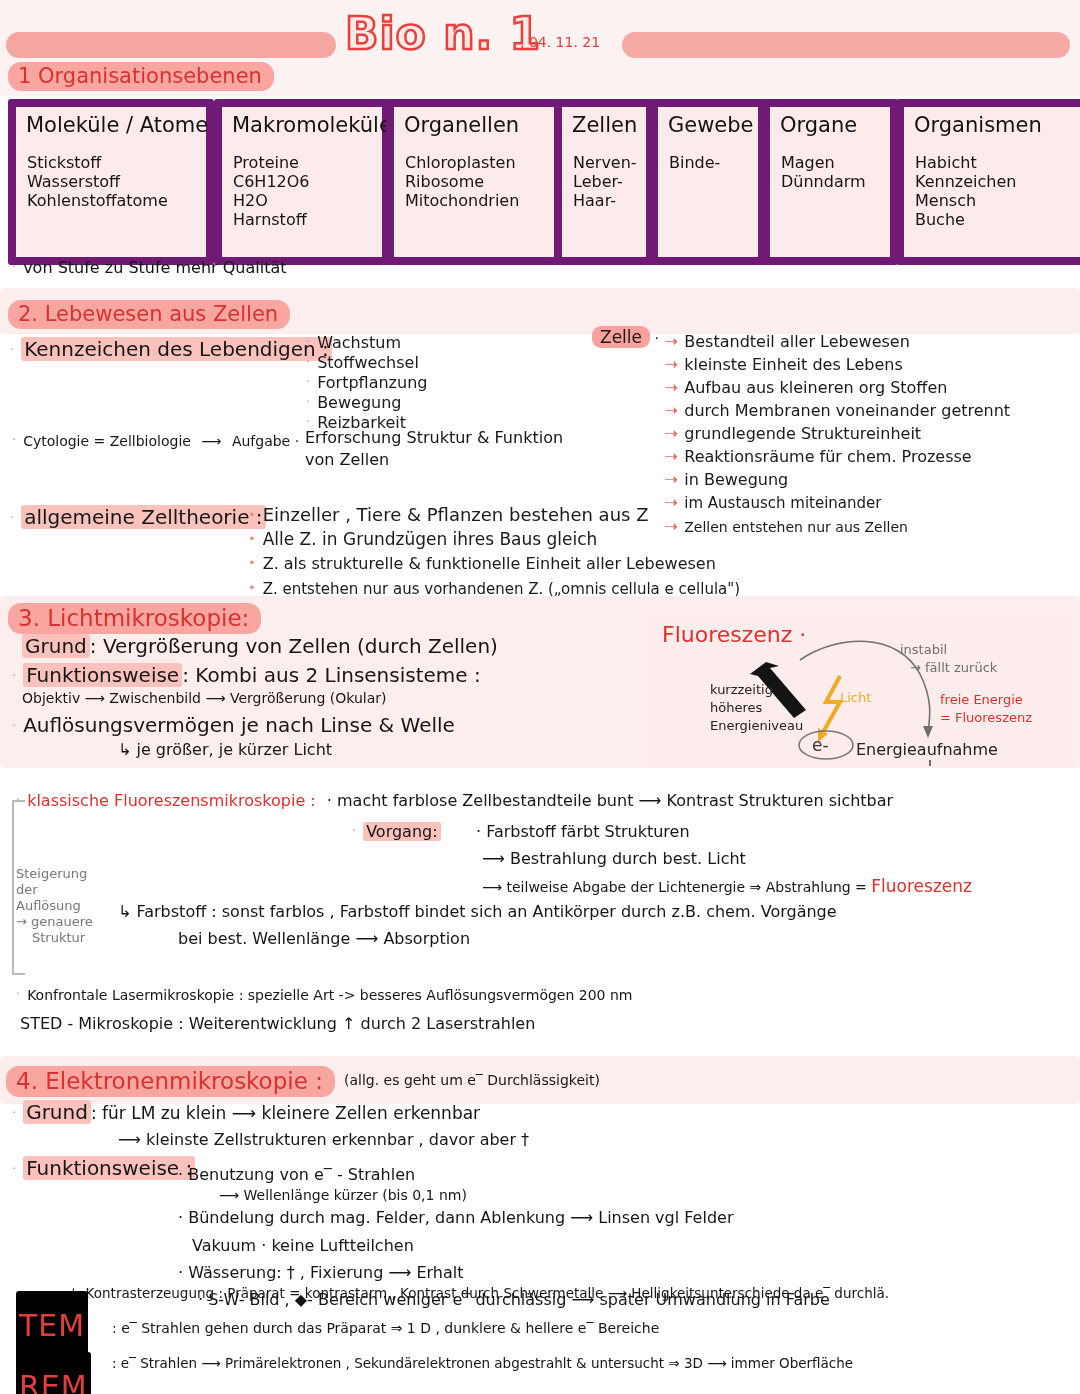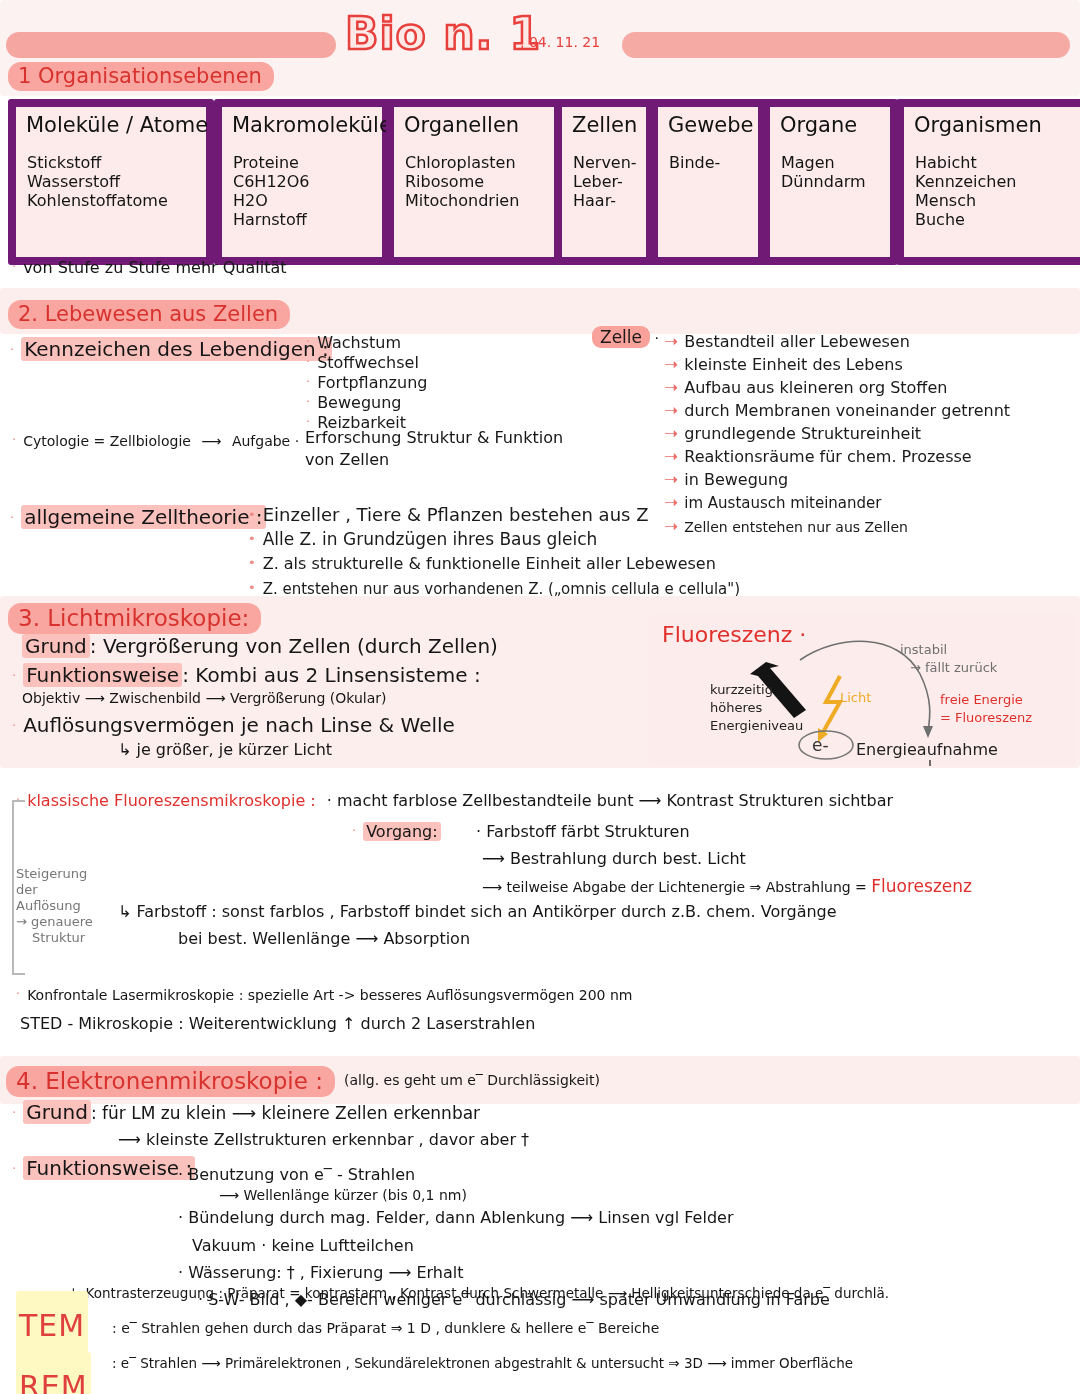--- a/index.html
+++ b/index.html
@@ -63,21 +63,21 @@
   .fluo{position:absolute;left:648px;top:614px;width:428px;height:152px;background:#fdecec;border-radius:5px;}
   .fluo-title{position:absolute;left:14px;top:8px;font-size:22px;color:#e0302c;}
 
   
   .bracket{position:absolute;border-left:2px solid #b9b9b9;}
   .bracket:before,.bracket:after{content:"";position:absolute;left:-2px;width:13px;height:2px;background:#b9b9b9;}
   .bracket:before{top:0;}
   .bracket:after{bottom:0;}
 
   .big-label{position:absolute;font-size:30px;color:#e0403c;letter-spacing:1px;}
-  .big-label .hl{background:#fef9c3;padding:17px 3px;border-radius:3px;}
+  .big-label .hl{background:#000000;padding:17px 3px;border-radius:3px;}
 </style>
 </head>
 <body>
 
 <div class="page">
 
   <div class="band" style="top:0px;height:96px;background:#fdf2f2;"></div>
   <div class="title-row">
     <div class="title-pill-l"></div>
     <div class="title-pill-r"></div>

